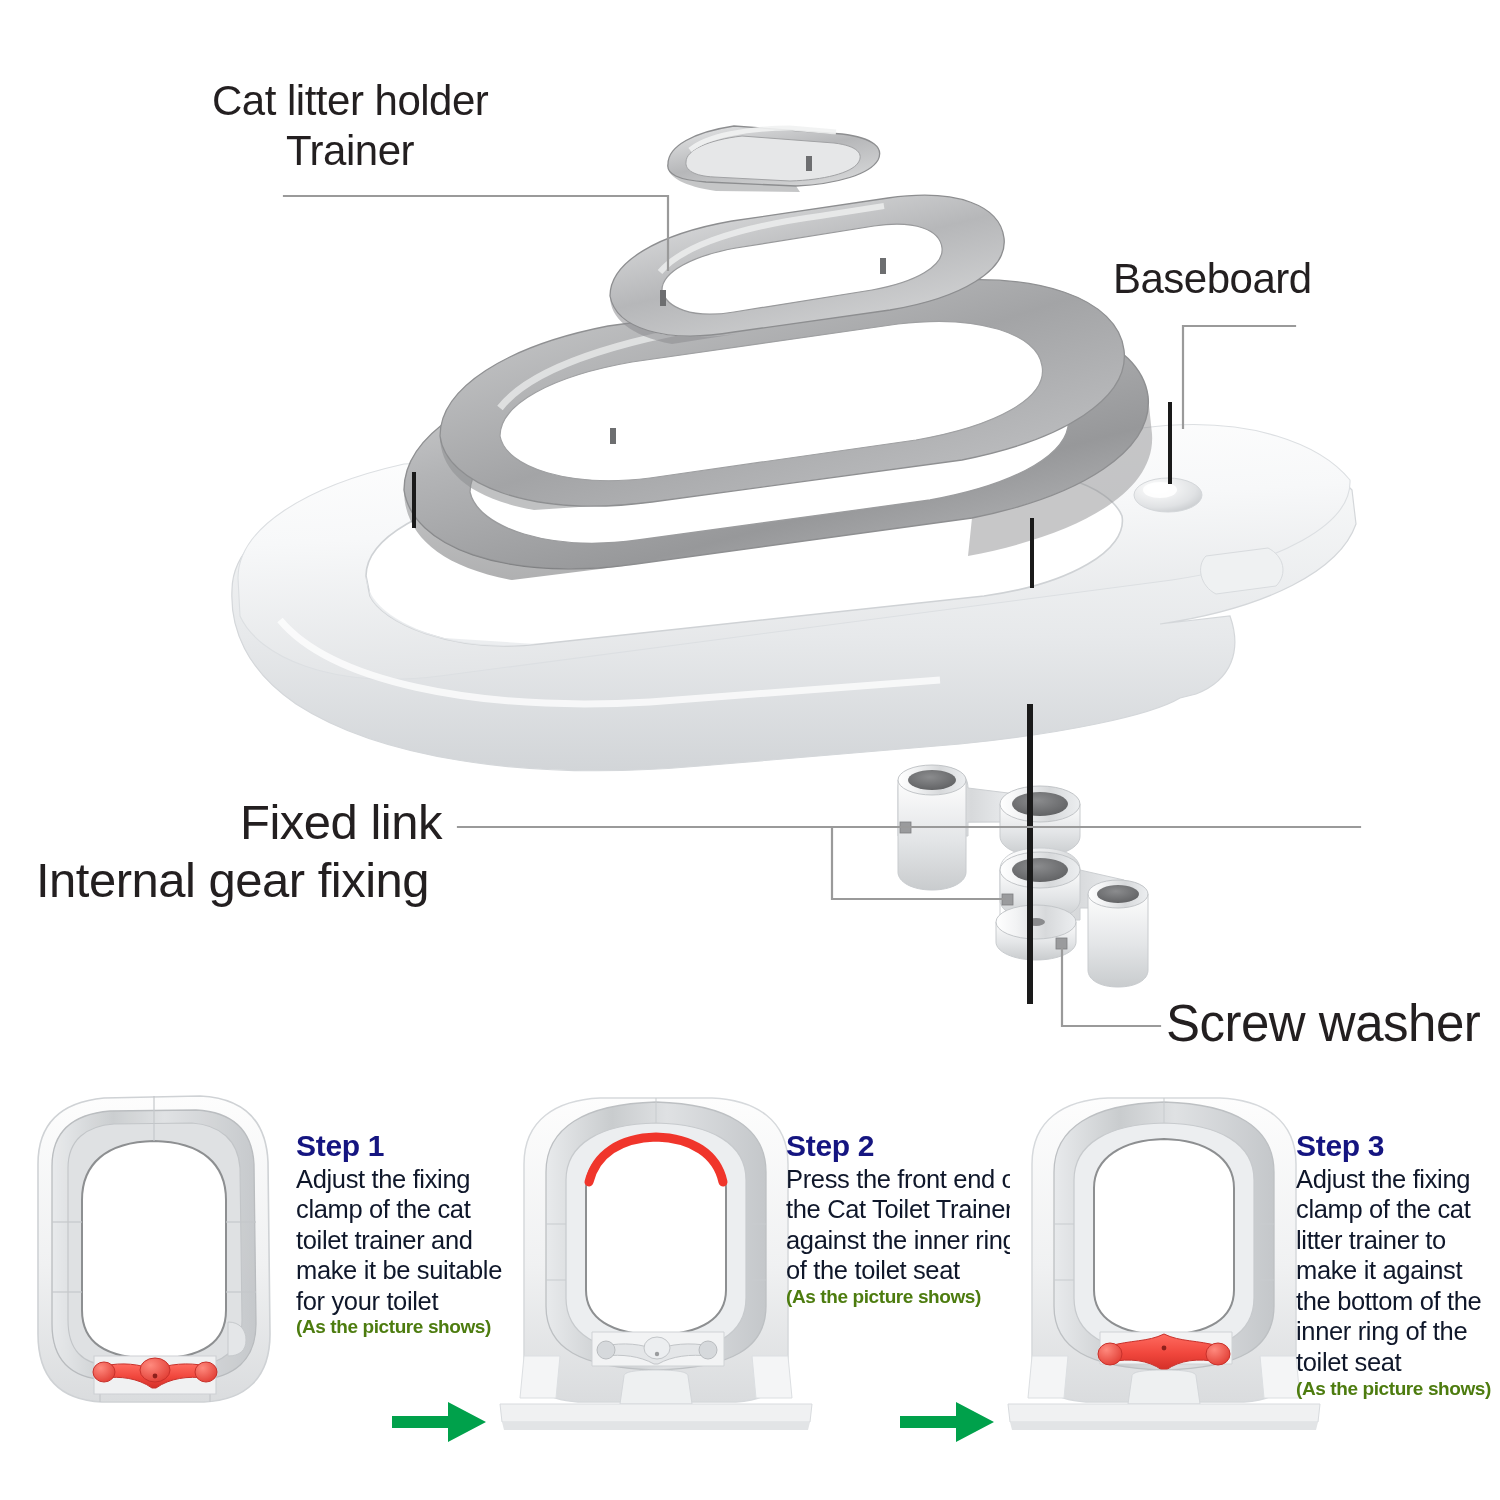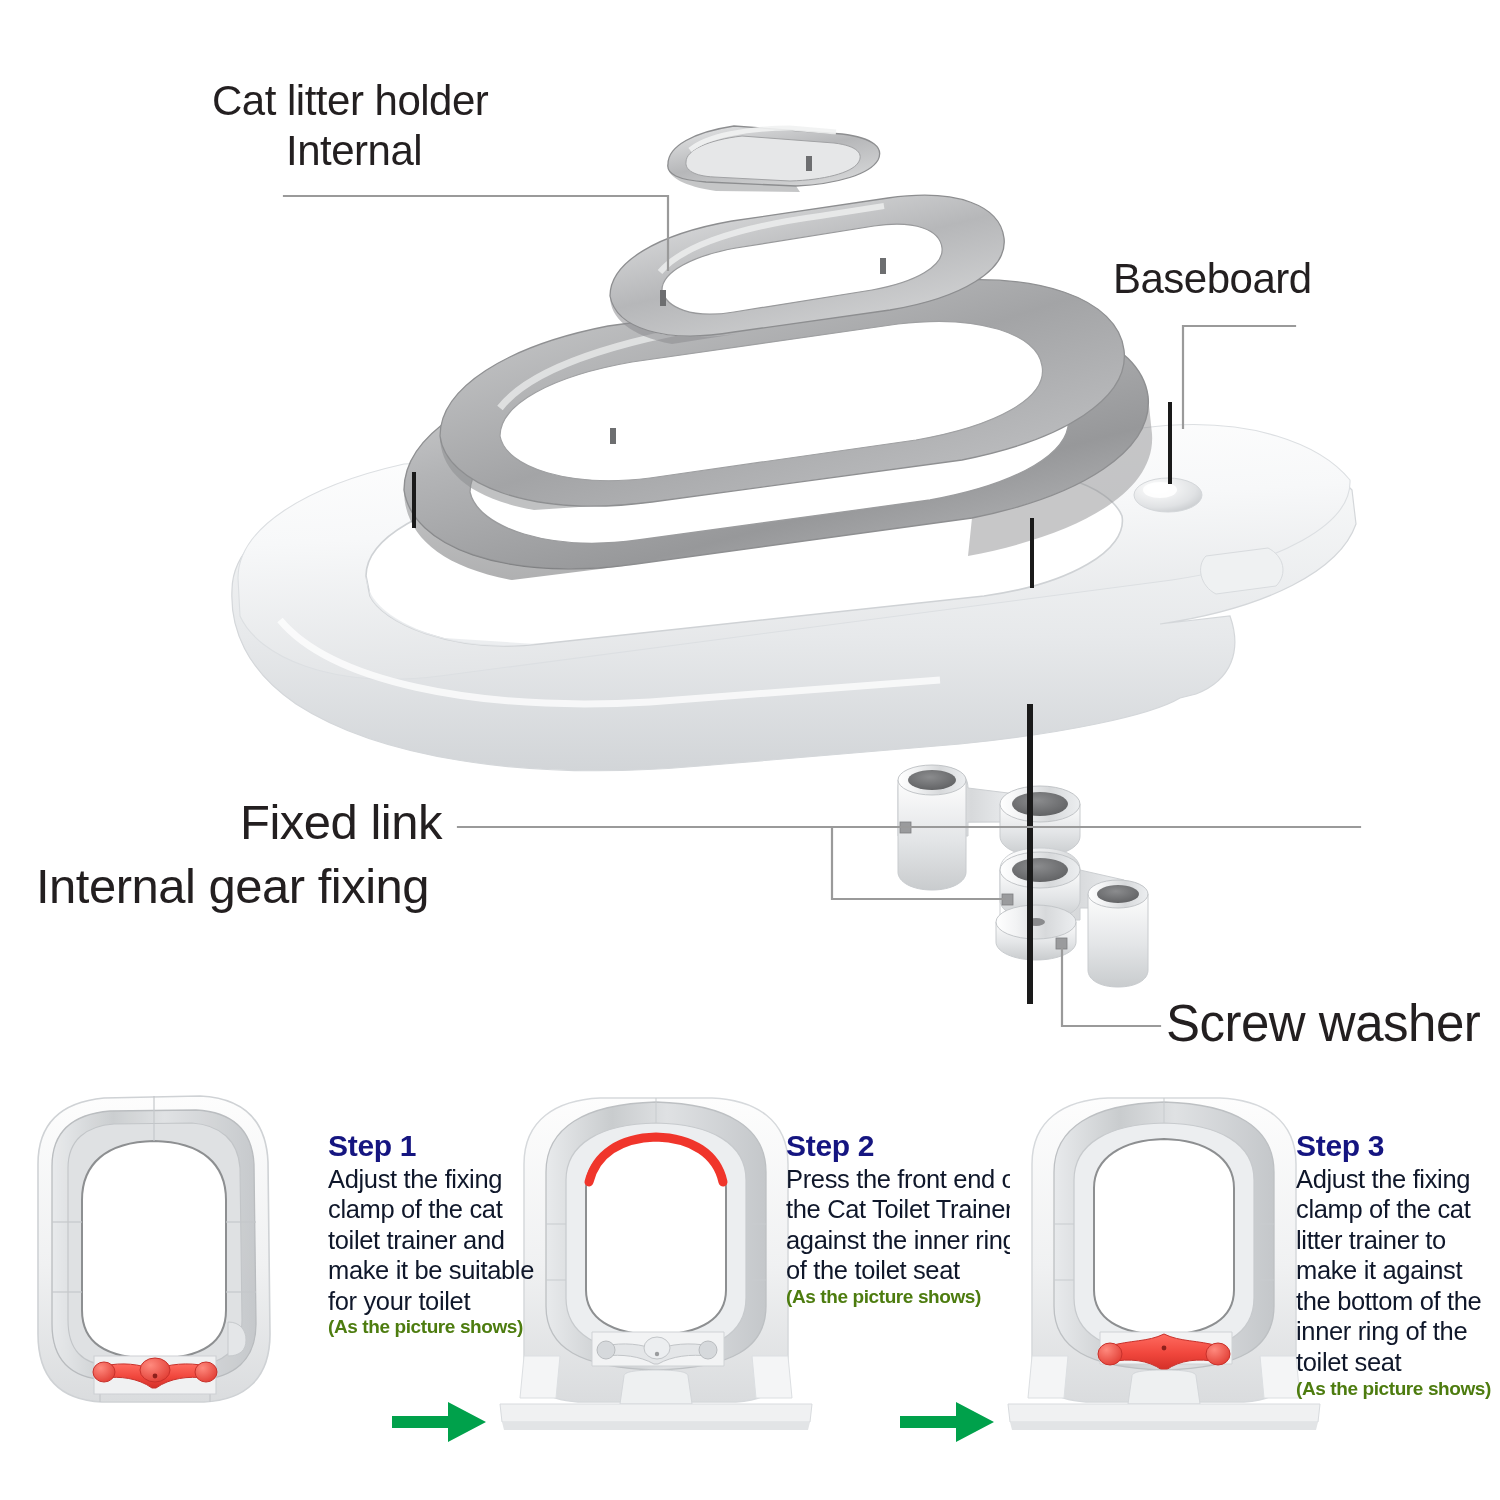--- a/index.html
+++ b/index.html
@@ -295,30 +295,30 @@
       <path d="M1062,944 L1062,1022 L1160,1022"></path>
     </g>
 
     <g stroke="#9a9a9a" stroke-width="2.2" fill="none">
       <path d="M458,823 L905,823"></path>
     </g>
   </svg>
 
   <div class="callout" style="left:212px;top:72px;font-size:42px;z-index:6;">
     <span>Cat litter holder</span>
-    <span class="l2" style="padding-left:74px;">Internal</span>
+    <span class="l2" style="padding-left:74px;">Trainer</span>
   </div>
 
   <div class="callout" style="left:1113px;top:250px;font-size:42px;z-index:6;">
     <span>Baseboard</span>
   </div>
 
   <div class="callout" style="left:36px;top:790px;font-size:49px;z-index:6;">
     <span class="l2" style="display:block;padding-left:204px;">Fixed link</span>
-    <span class="l2" style="display:block;padding-left:0px;margin-top:6px;">Internal gear fixing</span>
+    <span class="l2" style="display:block;padding-left:0px;">Internal gear fixing</span>
   </div>
 
   <div class="callout" style="left:1166px;top:990px;font-size:51px;z-index:6;">
     <span>Screw washer</span>
   </div>
 
   <svg class="layer" style="z-index:2;" viewBox="0 0 1500 1500">
     <defs>
       <linearGradient id="sTop" x1="0" y1="0" x2="0.3" y2="1">
         <stop offset="0%" stop-color="#ffffff"></stop>
@@ -489,21 +489,21 @@
     </g>
 
     <g>
       <path d="M392,1412 L448,1412 L448,1398 L486,1418 L448,1438 L448,1424 L392,1424 Z" fill="#00a14b"></path>
     </g>
     <g>
       <path d="M900,1412 L956,1412 L956,1398 L994,1418 L956,1438 L956,1424 L900,1424 Z" fill="#00a14b"></path>
     </g>
   </svg>
 
-  <div class="step-txt" style="left:296px;top:1126px;width:216px;z-index:5;margin-left:32px;">
+  <div class="step-txt" style="left:296px;top:1126px;width:216px;z-index:5;">
     <p class="step-head">Step 1</p>
     <p class="step-body">Adjust the fixing clamp of the cat toilet trainer and make it be suitable for your toilet</p>
     <p class="step-note">(As the picture shows)</p>
   </div>
 
   <div class="clip-box" style="left:786px;top:1118px;width:224px;height:300px;z-index:3;">
     <div class="step-txt" style="left:0;top:8px;width:252px;">
       <p class="step-head">Step 2</p>
       <p class="step-body" style="width:252px;">Press the front end of the Cat Toilet Trainer against the inner ring of the toilet seat</p>
       <p class="step-note">(As the picture shows)</p>

